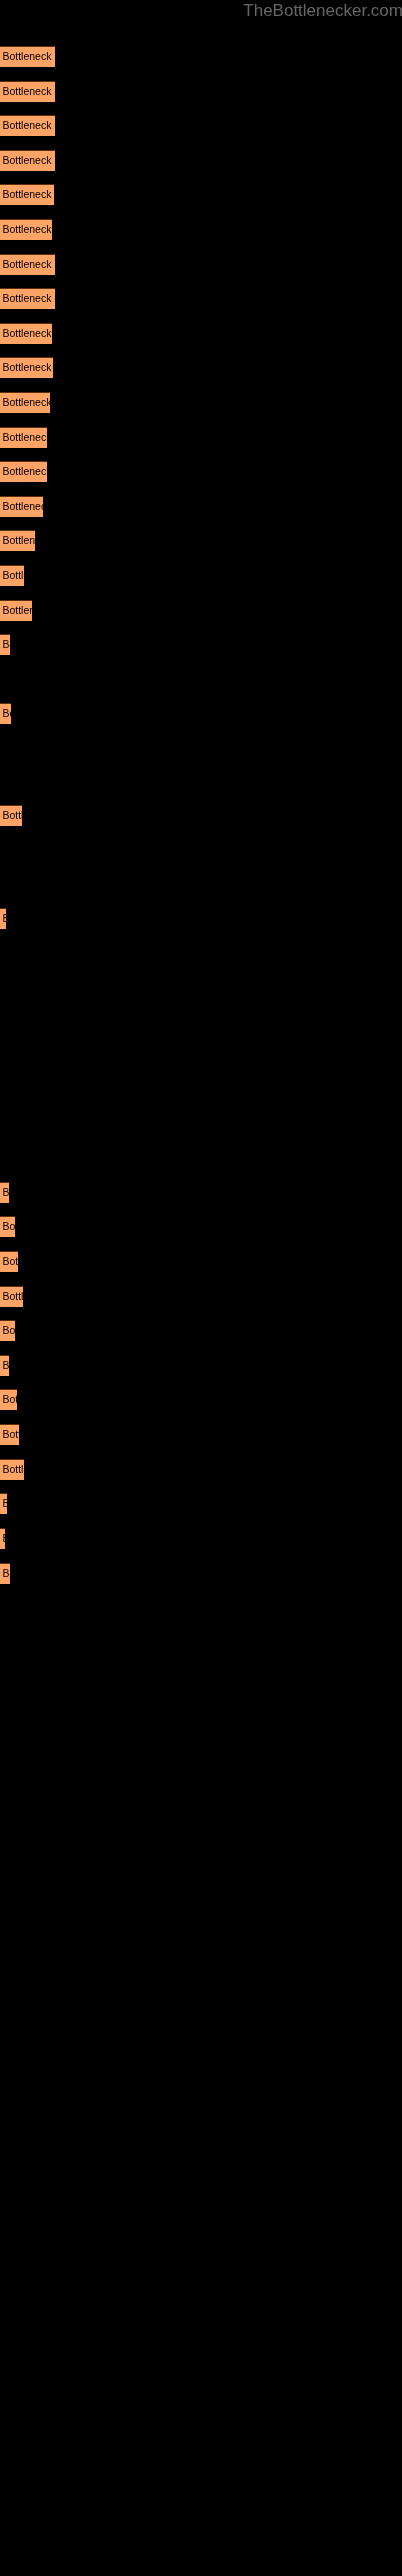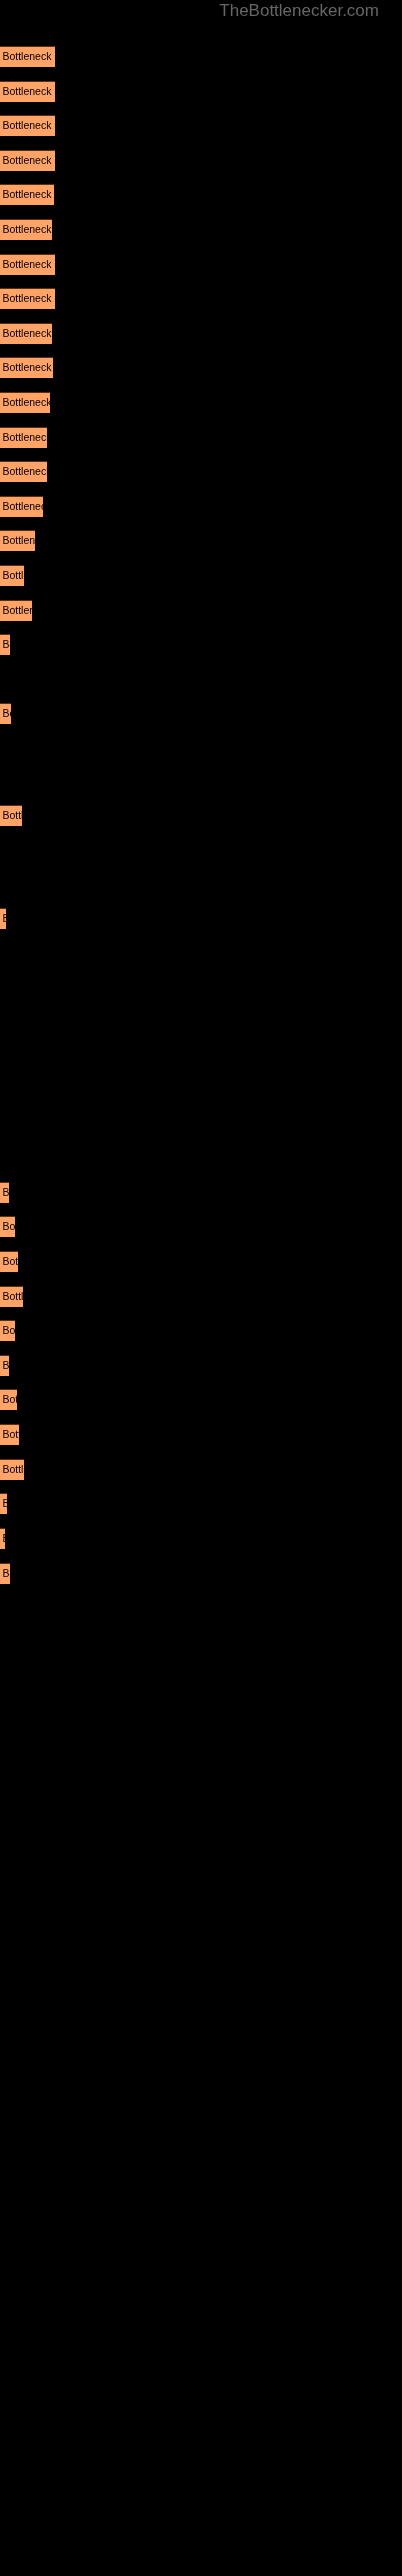--- a/index.html
+++ b/index.html
@@ -3,21 +3,21 @@
 <meta charset="utf-8">
 <style>
   html,body{margin:0;padding:0;background:#000;}
   body{
     width:403px;height:2576px;position:relative;overflow:hidden;
     font-family:"Liberation Sans",sans-serif;
   }
   #chart-root{position:absolute;left:0;top:0;width:403px;height:2576px;}
   .watermark{
     position:absolute;top:0;left:0;width:403px;height:22.5px;
-    text-align:right;padding-right:24px;box-sizing:border-box;
+    text-align:right;padding-right:0;box-sizing:border-box;
     color:#666666;font-size:17px;line-height:21px;letter-spacing:0px;
     font-family:"Liberation Sans",sans-serif;white-space:nowrap;
   }
   .bar-row{position:absolute;left:0;}
   .bar{
     position:absolute;left:0;top:0;height:100%;
     background:#ffa366;
     border-top:1.6px solid #59300f;
     box-sizing:border-box;
     overflow:hidden;

